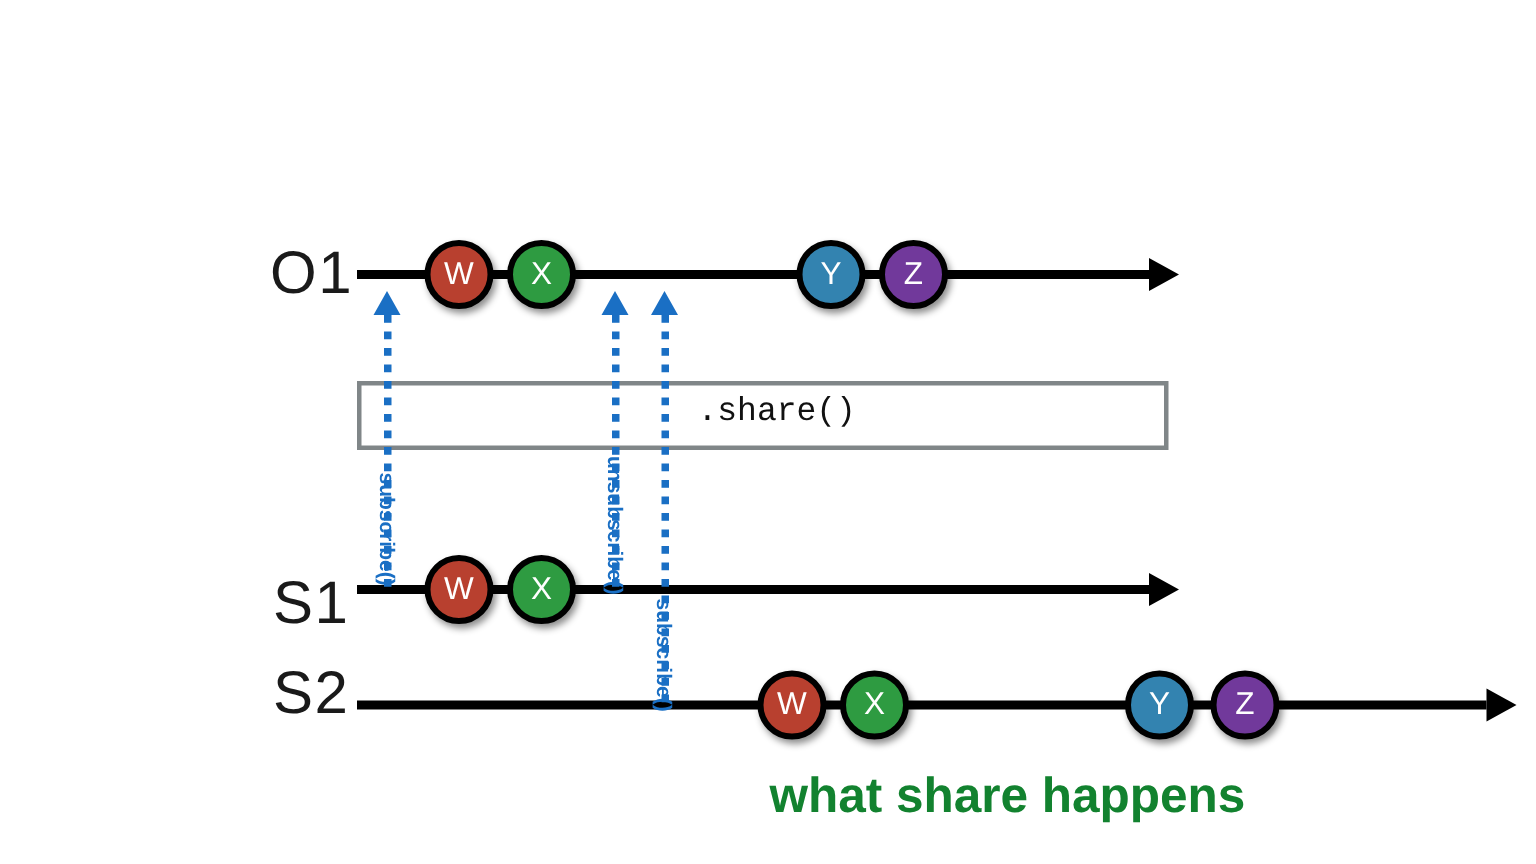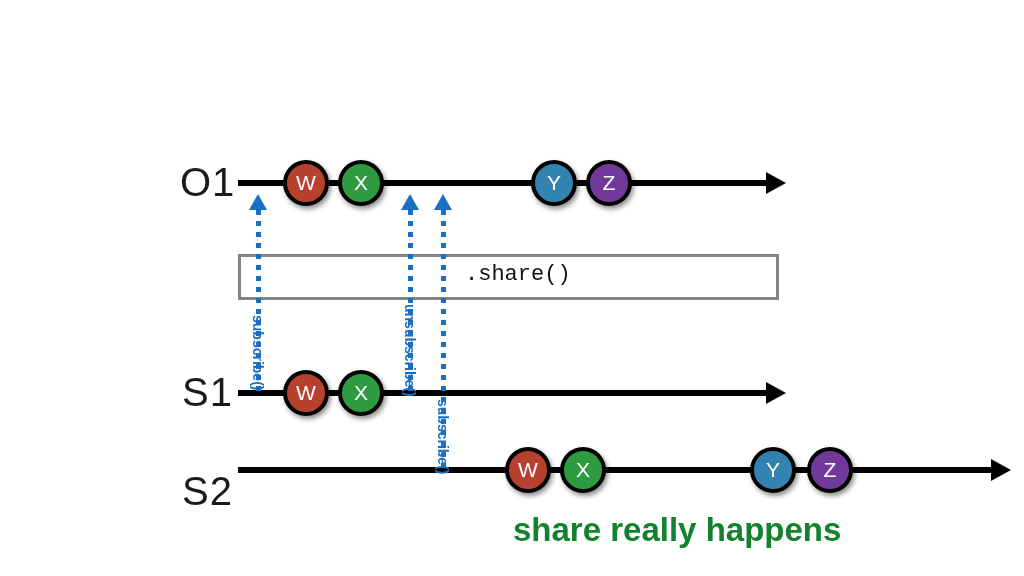--- a/index.html
+++ b/index.html
@@ -124,37 +124,37 @@
 <body>
 
 <div id="stage">
     <div class="row-label" style="left: 180px; top: 128px;">O1</div>
     <div class="axis" style="left: 238px; top: 146px; width: 528px; background: rgb(0, 0, 0);"></div>
     <div class="axis-head" style="left: 766px; top: 138px; border-left-color: rgb(0, 0, 0);"></div>
     <div class="marble" style="left: 283px; top: 126px; background: rgb(184, 64, 47);">W</div>
     <div class="marble" style="left: 338px; top: 126px; background: rgb(46, 155, 65);">X</div>
     <div class="marble" style="left: 531px; top: 126px; background: rgb(51, 131, 176);">Y</div>
     <div class="marble" style="left: 586px; top: 126px; background: rgb(113, 57, 155);">Z</div>
-    <div class="row-label" style="left: 182px; top: 338px;">S1</div>
+    <div class="row-label" style="left: 182px; top: 348px;">S1</div>
     <div class="axis" style="left: 238px; top: 356px; width: 528px; background: rgb(0, 0, 0);"></div>
     <div class="axis-head" style="left: 766px; top: 348px; border-left-color: rgb(0, 0, 0);"></div>
     <div class="marble" style="left: 283px; top: 336px; background: rgb(184, 64, 47);">W</div>
     <div class="marble" style="left: 338px; top: 336px; background: rgb(46, 155, 65);">X</div>
-    <div class="row-label" style="left: 182px; top: 437px;">S2</div>
+    <div class="row-label" style="left: 182px; top: 408px;">S2</div>
     <div class="axis" style="left: 238px; top: 433px; width: 753px; background: rgb(0, 0, 0);"></div>
     <div class="axis-head" style="left: 991px; top: 425px; border-left-color: rgb(0, 0, 0);"></div>
     <div class="marble" style="left: 505px; top: 413px; background: rgb(184, 64, 47);">W</div>
     <div class="marble" style="left: 560px; top: 413px; background: rgb(46, 155, 65);">X</div>
     <div class="marble" style="left: 750px; top: 413px; background: rgb(51, 131, 176);">Y</div>
     <div class="marble" style="left: 807px; top: 413px; background: rgb(113, 57, 155);">Z</div>
     <div class="op-box" style="left: 238px; top: 220px; width: 541px; height: 46px; border-color: rgb(128, 134, 136);"></div>
     <div class="op-label" style="left: 465px; top: 228px;">.share()</div>
     <div class="dot-head" style="left: 249px; top: 160px; border-bottom-color: rgb(26, 111, 196);"></div>
     <div class="dotline" style="left: 256px; top: 176px; height: 182px;"></div>
     <div class="dot-label" style="left: 266px; top: 281px; color: rgb(26, 111, 196);">subscribe()</div>
     <div class="dot-head" style="left: 401px; top: 160px; border-bottom-color: rgb(26, 111, 196);"></div>
     <div class="dotline" style="left: 408px; top: 176px; height: 182px;"></div>
     <div class="dot-label" style="left: 418px; top: 270px; color: rgb(26, 111, 196);">unsubscribe()</div>
     <div class="dot-head" style="left: 434px; top: 160px; border-bottom-color: rgb(26, 111, 196);"></div>
     <div class="dotline" style="left: 441px; top: 176px; height: 260px;"></div>
     <div class="dot-label" style="left: 451px; top: 365px; color: rgb(26, 111, 196);">subscribe()</div>
-    <div class="caption" style="left: 513px; top: 477px; color: rgb(18, 130, 47);">share really happens</div>
+    <div class="caption" style="left: 513px; top: 477px; color: rgb(18, 130, 47);">what share happens</div>
   </div>
 
 </body></html>

